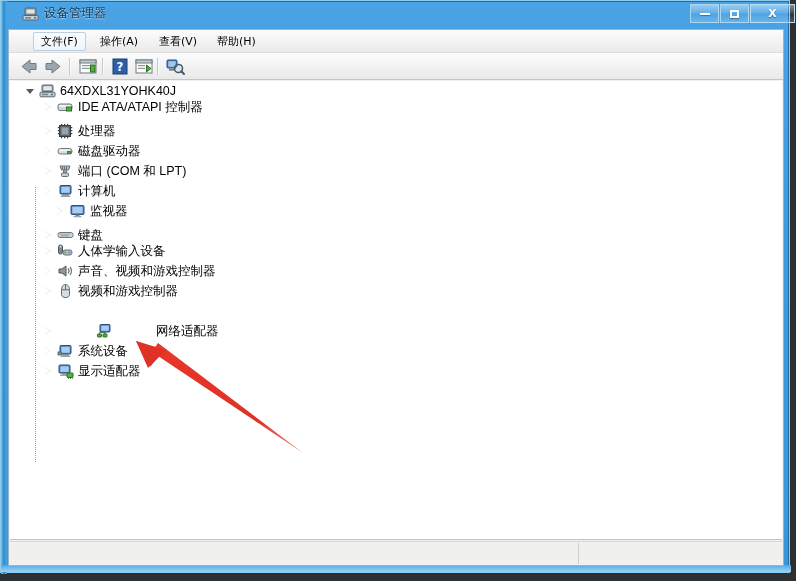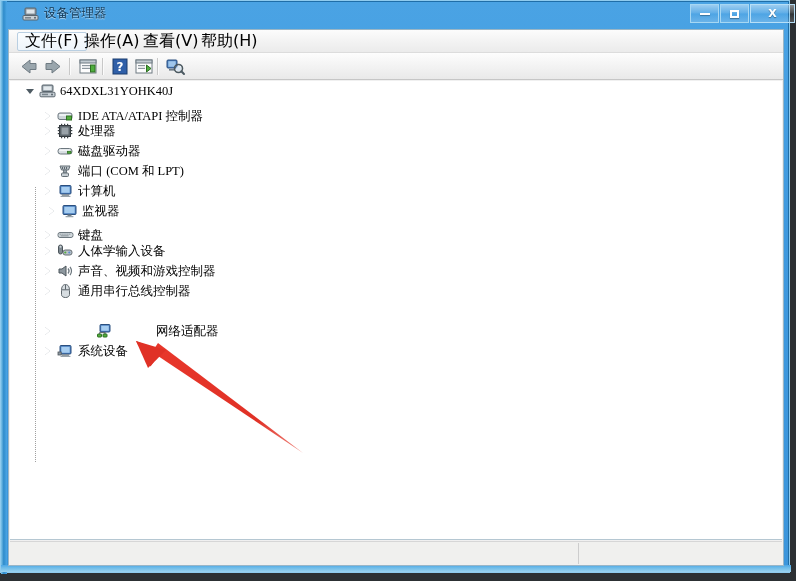--- a/index.html
+++ b/index.html
@@ -88,23 +88,24 @@
   #menubar {
     position: absolute; left: 0; top: 0; width: 100%; height: 23px;
     background: linear-gradient(180deg,#fcfcfc 0%, #f3f3f3 50%, #ebebeb 100%);
     border-bottom: 1px solid #dcdcdc;
     box-sizing: border-box;
   }
   .menu-item {
     position: absolute; top: 2px; height: 19px;
     display: flex; align-items: center;
     padding: 0 7px;
-    font-size: 16px; color: #000;
+    font-size: 11px; color: #000;
     cursor: default; white-space: nowrap;
     box-sizing: border-box;
+    margin-left: 16px;
   }
   .menu-item.hot {
     border: 1px solid #b9cfe2;
     background: linear-gradient(180deg,#fbfdff 0%, #eef5fb 100%);
     border-radius: 2px;
   }
 
   
   #toolbar {
     position: absolute; left: 0; top: 23px; width: 100%; height: 27px;
@@ -175,21 +176,21 @@
     border-top: 5px solid #4e5b63;
     left: 2px; top: 8px;
   }
   .tw-icon {
     width: 18px; height: 16px; flex: 0 0 18px;
     margin-right: 4px;
     display: flex; align-items: center; justify-content: center;
   }
   .tw-label {
     font-size: 12.5px; color: #000;
-    font-family: Liberation Serif, serif;
+    font-family: Liberation Sans, sans-serif;
   }
   .dotline {
     position: absolute;
     width: 1px;
     background-image: linear-gradient(180deg,#a0a0a0 50%, transparent 50%);
     background-size: 1px 2px;
   }
 
   
   #statusbar {
@@ -339,21 +340,21 @@
             <rect x="3" y="2" width="11" height="6.5" rx="1" fill="#98a3ab" stroke="#5b666e" stroke-width="1"></rect>
             <rect x="4.4" y="3.3" width="8.2" height="3.8" fill="#e2e8ec"></rect>
             <rect x="1" y="9.2" width="15" height="4.6" rx="1" fill="#c6ced4" stroke="#5b666e" stroke-width="1"></rect>
             <rect x="3" y="10.7" width="6" height="1.5" fill="#7b868e"></rect>
             <circle cx="13" cy="11.5" r="1" fill="#5b666e"></circle>
           </svg>
         </span>
         <span class="tw-label">64XDXL31YOHK40J</span>
       </div>
 
-      <div class="tree-row" style="left:32px; top:25px;">
+      <div class="tree-row" style="left:32px; top:16px;">
         <span class="tw-toggle">
             <span class="tri collapsed"></span>
           </span>
         <span class="tw-icon">
           <svg width="17" height="16" viewBox="0 0 17 16">
             <rect x="1" y="5" width="14" height="6.5" rx="2" fill="#cfd6da" stroke="#6c777e" stroke-width="1"></rect>
             <rect x="2" y="6" width="12" height="2" rx="1" fill="#eef2f4"></rect>
             <rect x="9.5" y="8" width="5" height="4" fill="#55ae3e" stroke="#2d6f22" stroke-width="1"></rect>
           </svg>
         </span>
@@ -428,21 +429,21 @@
           <svg width="17" height="16" viewBox="0 0 17 16">
             <rect x="3" y="2.5" width="11" height="8.5" rx="1" fill="#4a7fc0" stroke="#2b4f7e" stroke-width="1"></rect>
             <rect x="4.3" y="3.8" width="8.4" height="6" fill="#a6cdf0"></rect>
             <rect x="5" y="11.3" width="7" height="1.5" fill="#78838b"></rect>
             <rect x="3.5" y="12.8" width="10" height="1.2" rx="0.5" fill="#9aa4ab"></rect>
           </svg>
         </span>
         <span class="tw-label">计算机</span>
       </div>
 
-      <div class="tree-row" style="left:36px; top:120px;">
+      <div class="tree-row" style="left:44px; top:120px;">
         <span class="tw-toggle">
             <span class="tri collapsed"></span>
           </span>
         <span class="tw-icon">
           <svg width="17" height="16" viewBox="0 0 17 16">
             <rect x="2" y="2.5" width="13" height="9" rx="1" fill="#4a7fc0" stroke="#2b4f7e" stroke-width="1"></rect>
             <rect x="3.3" y="3.8" width="10.4" height="6.4" fill="#a6cdf0"></rect>
             <rect x="6.5" y="11.5" width="4" height="1.6" fill="#78838b"></rect>
             <rect x="4.5" y="13.1" width="8" height="1.2" rx="0.5" fill="#9aa4ab"></rect>
           </svg>
@@ -505,21 +506,21 @@
         <span class="tw-toggle">
             <span class="tri collapsed"></span>
           </span>
         <span class="tw-icon">
           <svg width="17" height="16" viewBox="0 0 17 16">
             <path d="M8.5 1.5 C5.8 1.5 4.5 4 4.5 7.5 L4.5 11.5 C4.5 13.5 6.3 14.5 8.5 14.5 C10.7 14.5 12.5 13.5 12.5 11.5 L12.5 7.5 C12.5 4 11.2 1.5 8.5 1.5 Z" fill="#d7dde1" stroke="#5d666c" stroke-width="1"></path>
             <line x1="8.5" y1="1.8" x2="8.5" y2="6.5" stroke="#5d666c" stroke-width="1"></line>
             <line x1="4.7" y1="6.8" x2="12.3" y2="6.8" stroke="#5d666c" stroke-width="1"></line>
           </svg>
         </span>
-        <span class="tw-label">通用串行总线控制器</span>
+        <span class="tw-label">视频和游戏控制器</span>
       </div>
 
 
       <div class="tree-row" style="left:32px; top:240px;gap:39px;">
         <span class="tw-toggle">
             <span class="tri collapsed"></span>
           </span>
         <span class="tw-icon">
           <svg width="17" height="16" viewBox="0 0 17 16">
             <rect x="4" y="1.5" width="10" height="7.5" rx="1" fill="#4a7fc0" stroke="#2b4f7e" stroke-width="1"></rect>
@@ -543,20 +544,40 @@
             <rect x="3" y="2.5" width="11" height="8.5" rx="1" fill="#4a7fc0" stroke="#2b4f7e" stroke-width="1"></rect>
             <rect x="4.3" y="3.8" width="8.4" height="6" fill="#a6cdf0"></rect>
             <rect x="5" y="11.3" width="7" height="1.5" fill="#78838b"></rect>
             <rect x="3.5" y="12.8" width="10" height="1.2" rx="0.5" fill="#9aa4ab"></rect>
             <rect x="1" y="9" width="3.2" height="3" fill="#8d979e" stroke="#4d565c" stroke-width="0.8"></rect>
           </svg>
         </span>
         <span class="tw-label">系统设备</span>
       </div>
 
+      <div class="tree-row" style="left:32px; top:280px;">
+        <span class="tw-toggle">
+            <span class="tri collapsed"></span>
+          </span>
+        <span class="tw-icon">
+          <svg width="17" height="16" viewBox="0 0 17 16">
+            <rect x="2" y="2" width="11" height="8" rx="1" fill="#4a7fc0" stroke="#2b4f7e" stroke-width="1"></rect>
+            <rect x="3.3" y="3.3" width="8.4" height="5.6" fill="#a6cdf0"></rect>
+            <rect x="4.5" y="10.3" width="6" height="1.4" fill="#78838b"></rect>
+            <rect x="3" y="11.7" width="9" height="1.2" rx="0.5" fill="#9aa4ab"></rect>
+            <rect x="10" y="10" width="6" height="4.5" rx="0.6" fill="#55ae3e" stroke="#2d6f22" stroke-width="1"></rect>
+            <g fill="#2d6f22">
+                <rect x="11" y="14.5" width="1" height="1.2"></rect>
+                <rect x="13" y="14.5" width="1" height="1.2"></rect>
+                <rect x="15" y="14.5" width="0.8" height="1.2"></rect>
+              </g>
+          </svg>
+        </span>
+        <span class="tw-label">显示适配器</span>
+      </div>
 
     </div>
 
     <div id="statusbar">
       <div id="status-sep"></div>
       <div id="status-text"></div>
     </div>
 
   </div>
 </div>

